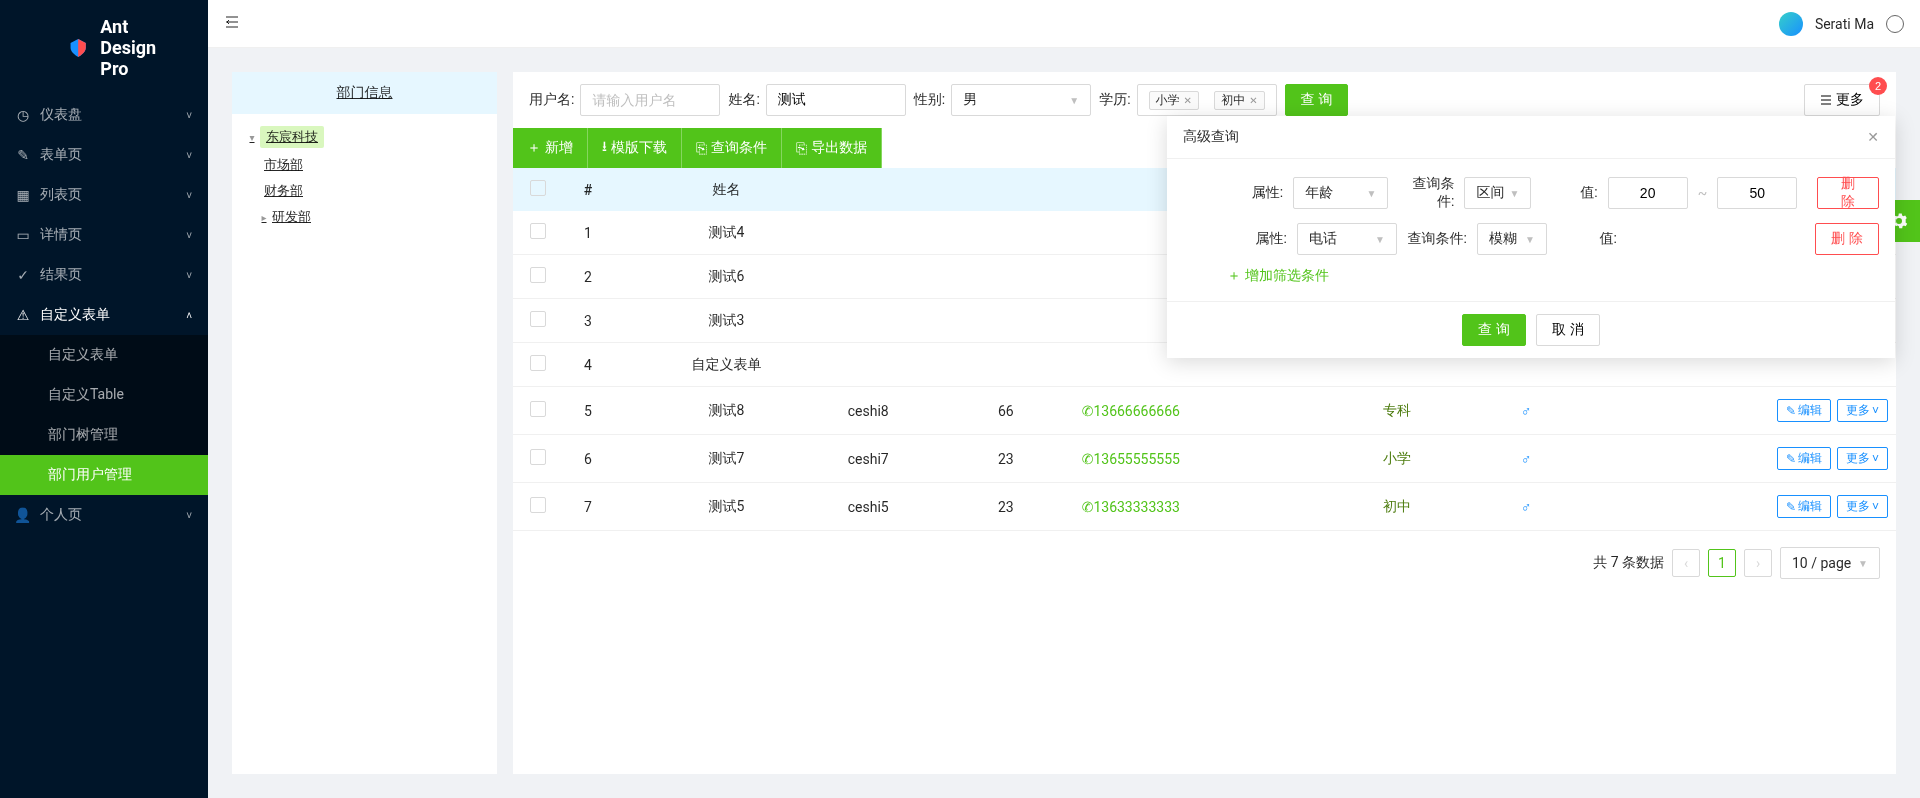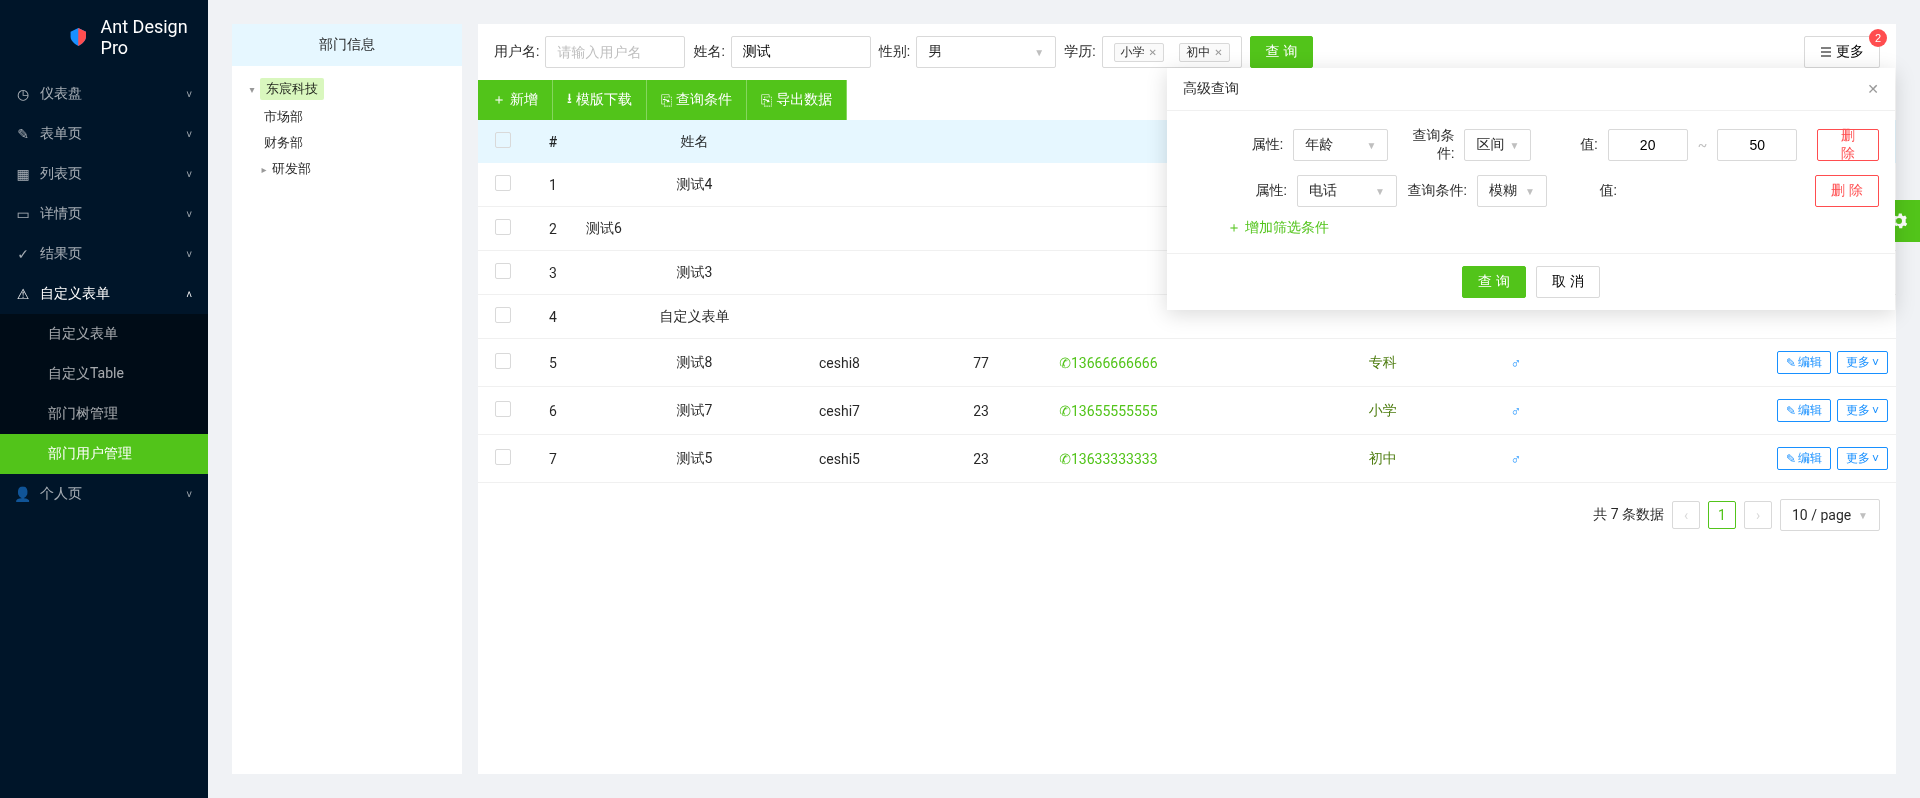--- a/index.html
+++ b/index.html
@@ -1,37 +1,37 @@
 <!DOCTYPE html>
 <html><head>
 <meta charset="utf-8">
 <style>
 * { box-sizing: border-box; margin: 0; padding: 0; }
 body { font-family: -apple-system, BlinkMacSystemFont, "Segoe UI", Roboto, sans-serif; font-size: 14px; color: rgba(0,0,0,0.85); background: #f0f2f5; }
 .layout { display: flex; height: 798px; }
 .sider { width: 208px; background: #001529; color: rgba(255,255,255,0.65); flex-shrink: 0; overflow-y: auto; }
-.logo { display: flex; align-items: center; padding: 16px 20px; color: #fff; font-weight: 400; font-size: 18px; margin-left: 48px; }
+.logo { display: flex; align-items: center; padding: 16px 20px; color: #fff; font-weight: 700; font-size: 18px; margin-left: 48px; }
 .logo svg { margin-right: 12px; }
 .menu { list-style: none; }
 .menu-item { display: flex; align-items: center; padding: 0 16px; height: 40px; cursor: pointer; position: relative; }
 .menu-item.selected { background: #52c41a; color: #fff; }
 .menu-item.open { color: #fff; }
 .menu-item .ico { width: 14px; margin-right: 10px; display: inline-flex; align-items: center; justify-content: center; }
 .menu-item .arrow { margin-left: auto; font-size: 10px; }
 .submenu { list-style: none; background: #000c17; }
 .submenu .menu-item { padding-left: 48px; font-size: 14px; }
 .main { flex: 1; display: flex; flex-direction: column; background: #f0f2f5; min-width: 0; }
 .header { height: 48px; background: #fff; display: flex; align-items: center; padding: 0 16px; border-bottom: 1px solid #f0f0f0; }
 .header .trigger { font-size: 18px; cursor: pointer; }
 .header .right { margin-left: auto; display: flex; align-items: center; gap: 12px; }
 .avatar { width: 24px; height: 24px; border-radius: 50%; background: linear-gradient(135deg,#36cfc9,#1890ff); }
 .globe { width: 18px; height: 18px; border: 1.5px solid #666; border-radius: 50%; position: relative; cursor: pointer; }
 .content { flex: 1; padding: 24px; display: flex; gap: 16px; min-height: 0; }
 .card { background: #fff; }
-.tree-panel { width: 230px; flex-shrink: 0; }
+.tree-panel { width: 265px; flex-shrink: 0; text-decoration: underline; }
 .tree-title { text-align: center; padding: 12px; font-weight: 500; background: #e6f7ff; }
 .tree-body { padding: 8px 4px; }
 .tree-node { padding: 4px 8px; cursor: pointer; display: flex; align-items: center; font-size: 13px; }
 .tree-node .sw { width: 16px; text-align: center; color: #999; font-size: 10px; }
 .tree-node.sel .lbl { background: #d9f7be; padding: 2px 6px; border-radius: 2px; }
 .tree-node.child { padding-left: 28px; }
 .tree-node.child2 { padding-left: 20px; }
 .table-area { flex: 1; min-width: 0; position: relative; }
 .search-row { display: flex; align-items: center; padding: 12px 16px; gap: 8px; flex-wrap: nowrap; }
 .form-item { display: flex; align-items: center; gap: 6px; }
@@ -132,20 +132,33 @@
         </ul>
         <li class="menu-item">
           <span class="ico">👤</span>
           <span>个人页</span>
           <span class="arrow">˅</span>
         </li>
       </ul>
   </aside>
 
   <div class="main">
+    <header class="header">
+      <span class="trigger">
+        <svg width="16" height="16" viewBox="0 0 16 16">
+            <path d="M2 3h12M2 8h12M2 13h12" stroke="currentColor" stroke-width="1.2" fill="none"></path>
+            <path d="M5 6l-2 2 2 2" stroke="currentColor" fill="none"></path>
+          </svg>
+      </span>
+      <div class="right">
+        <span class="avatar"></span>
+        <span>Serati Ma</span>
+        <span class="globe"></span>
+      </div>
+    </header>
 
     <div class="content">
       <div class="card tree-panel">
         <div class="tree-title">部门信息</div>
         <div class="tree-body" id="tree">
             <div class="tree-node sel">
               <span class="sw">▾</span>
               <span class="lbl">东宸科技</span>
             </div>
             <div class="tree-node child">
@@ -243,21 +256,21 @@
     <td></td>
     <td></td>
     <td></td>
     <td></td>
     <td style="text-align:center"></td>
     <td></td>
               </tr>
               <tr>
     <td><span class="checkbox"></span></td>
     <td>2</td>
-    <td style="">测试6</td>
+    <td style="text-align:center">测试6</td>
     <td></td>
     <td></td>
     <td></td>
     <td></td>
     <td style="text-align:center"></td>
     <td></td>
               </tr>
               <tr>
     <td><span class="checkbox"></span></td>
     <td>3</td>
@@ -278,21 +291,21 @@
     <td></td>
     <td></td>
     <td style="text-align:center"></td>
     <td></td>
               </tr>
               <tr>
     <td><span class="checkbox"></span></td>
     <td>5</td>
     <td style="text-align:center">测试8</td>
     <td>ceshi8</td>
-    <td>77</td>
+    <td>66</td>
     <td><span class="phone-link"><span>✆</span>13666666666</span></td>
     <td><span class="edu">专科</span></td>
     <td style="text-align:center"><span class="gender-ico">♂</span></td>
     <td>
                   <div class="row-actions">
       <span class="sm-btn"><span>✎</span>编辑</span>
       <span class="sm-btn">更多 <span>˅</span></span>
     </div>
                 </td>
               </tr>

